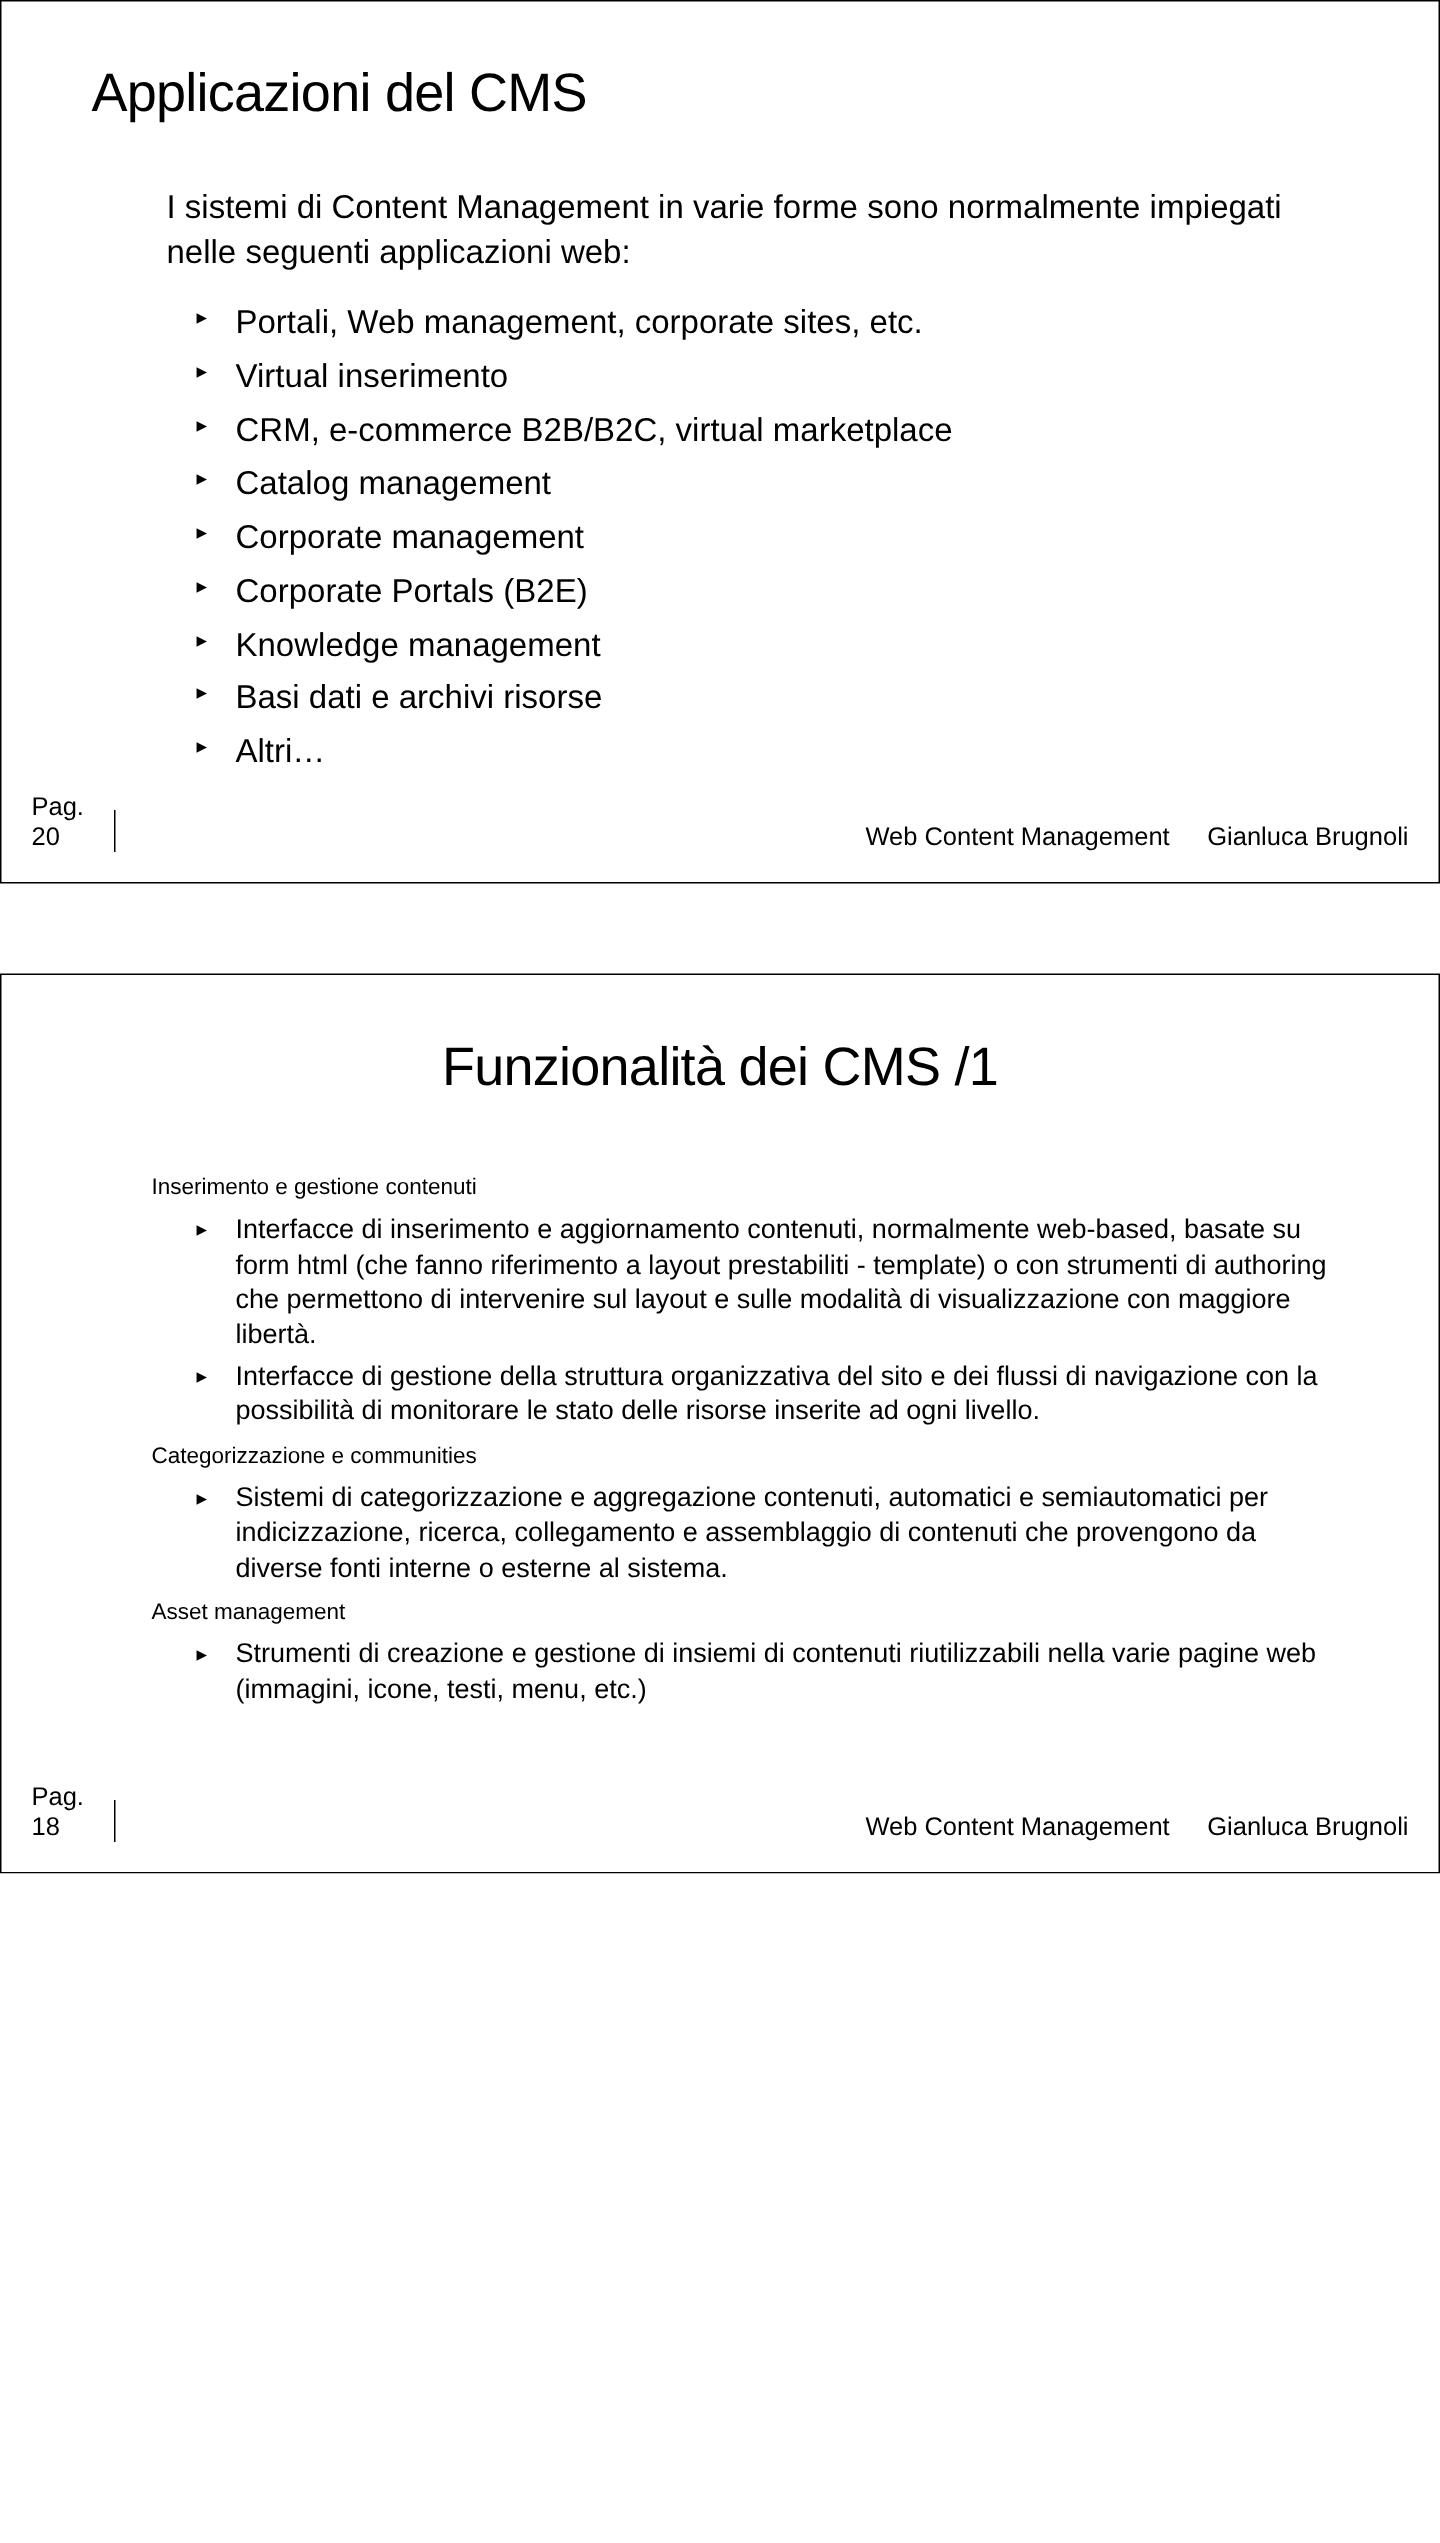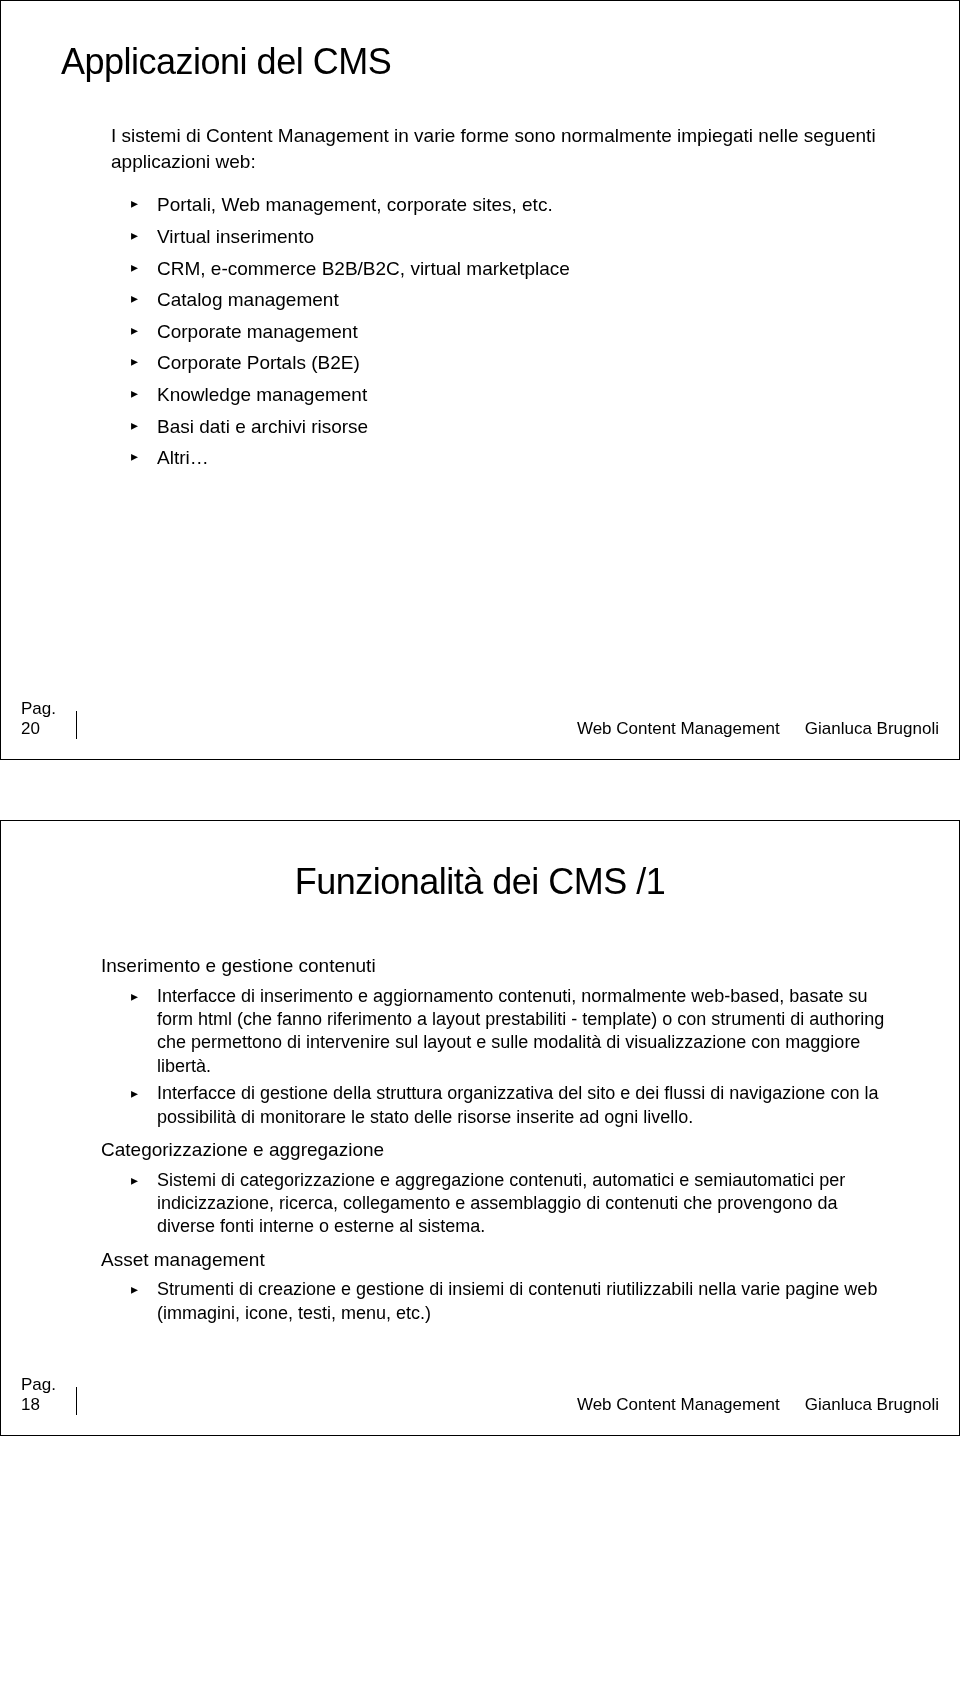--- a/index.html
+++ b/index.html
@@ -25,21 +25,21 @@
     margin-bottom: 0;
   }
   .slide-title {
     font-size: 36px;
     font-weight: 400;
     margin: 0 0 40px 0;
     letter-spacing: -0.5px;
   }
   .slide-body {
     margin-left: 50px;
-    font-size: 19px;
+    font-size: 22px;
     line-height: 1.35;
   }
   .intro {
     margin-bottom: 18px;
   }
   .section-label {
     margin-left: -10px;
     margin-top: 8px;
     margin-bottom: 6px;
     font-size: 19px;
@@ -81,35 +81,35 @@
     background: #000;
     margin-right: 20px;
   }
   .footer .spacer {
     flex: 1;
   }
   .footer .wcm {
     margin-right: 25px;
   }
   .slide-2 .section-label {
-    font-size: 19px;
+    font-size: 15px;
   }
   .slide-2 ul.bullets > li {
     margin-bottom: 4px;
     line-height: 1.3;
   }
   .slide-2 .slide-body {
     font-size: 18px;
   }
   .slide-2 .slide-title {
     margin-bottom: 50px;
     text-align: center;
   }
   .slide-1 {
-    height: 760px;
+    height: 589px;
   }
   .slide-1 .footer {
     position: absolute;
     bottom: 20px;
     left: 60px;
     right: 60px;
     margin-left: -40px;
     margin-right: -40px;
   }
 </style>
@@ -149,21 +149,21 @@
 
       <div class="section-label">Inserimento e gestione contenuti</div>
       <ul class="bullets">
         <li>Interfacce di inserimento e aggiornamento contenuti, normalmente web-based, basate su form html (che fanno riferimento a layout prestabiliti - template) o con strumenti di authoring che permettono di intervenire sul layout e sulle modalità di visualizzazione con maggiore libertà.</li>
       </ul>
 
       <ul class="bullets">
         <li>Interfacce di gestione della struttura organizzativa del sito e dei flussi di navigazione con la possibilità di monitorare le stato delle risorse inserite ad ogni livello.</li>
       </ul>
 
-      <div class="section-label">Categorizzazione e aggregazione</div>
+      <div class="section-label">Categorizzazione e communities</div>
       <ul class="bullets">
         <li>Sistemi di categorizzazione e aggregazione contenuti, automatici e semiautomatici per indicizzazione, ricerca, collegamento e assemblaggio di contenuti che provengono da diverse fonti interne o esterne al sistema.</li>
       </ul>
 
       <div class="section-label">Asset management</div>
       <ul class="bullets">
         <li>Strumenti di creazione e gestione di insiemi di contenuti riutilizzabili nella varie pagine web (immagini, icone, testi, menu, etc.)</li>
       </ul>
 
     </div>

